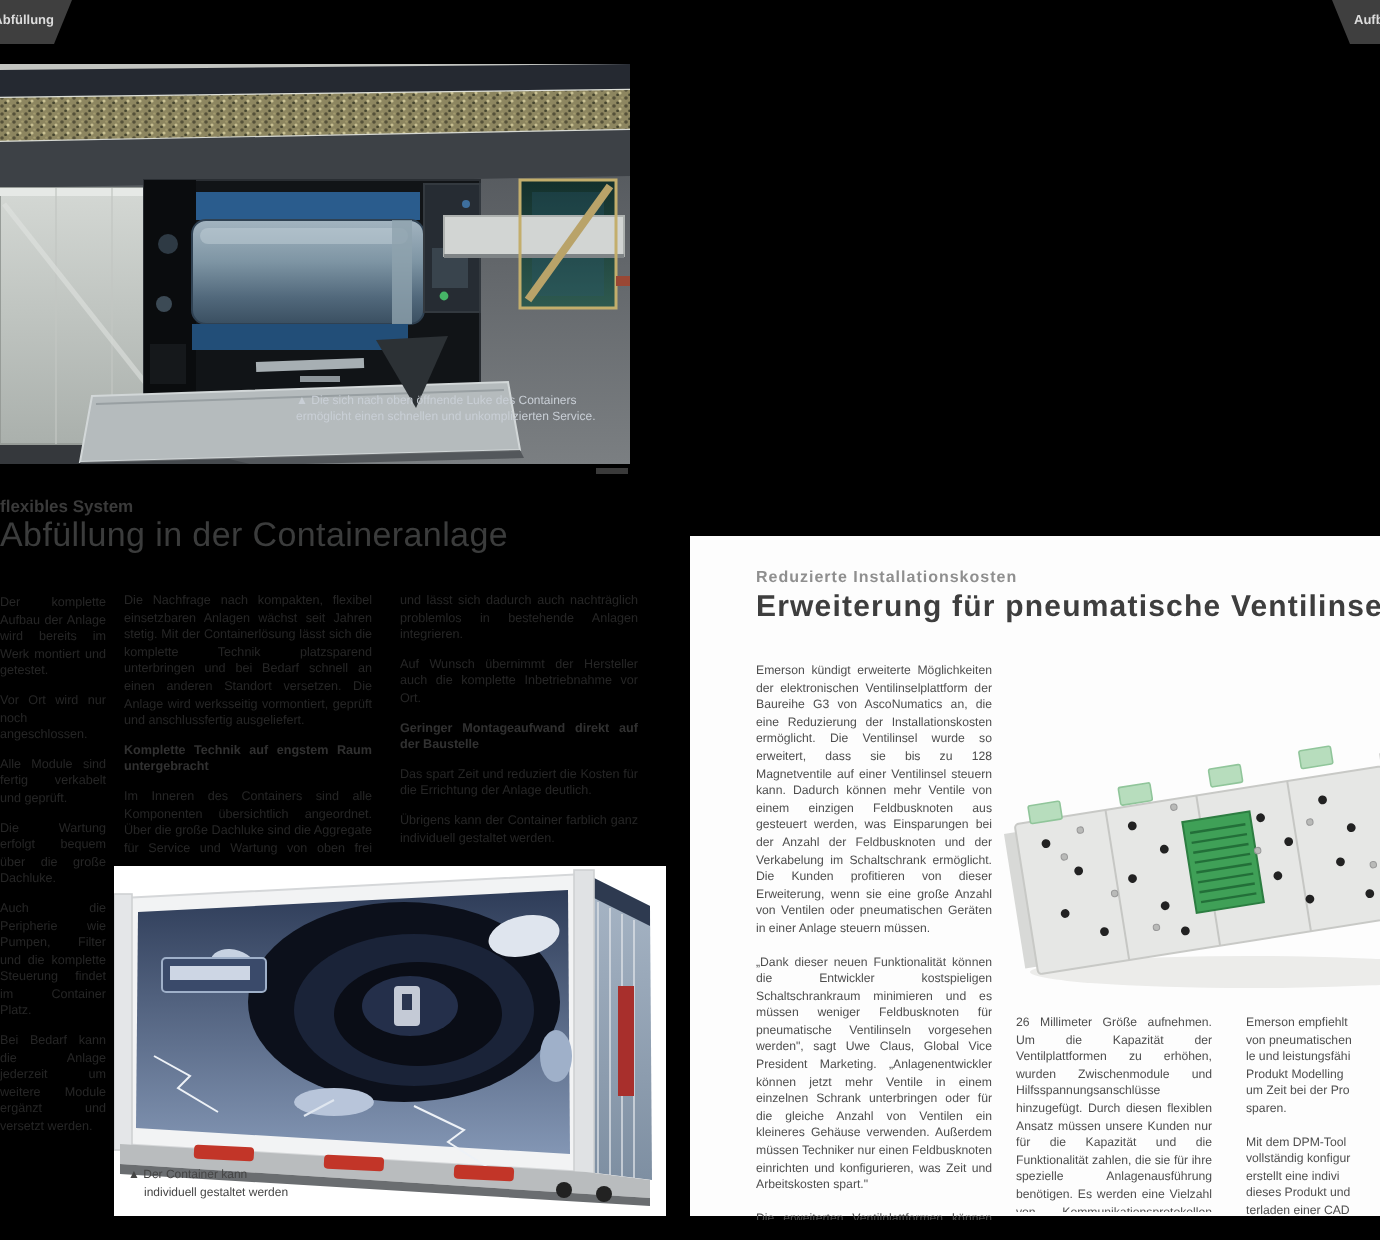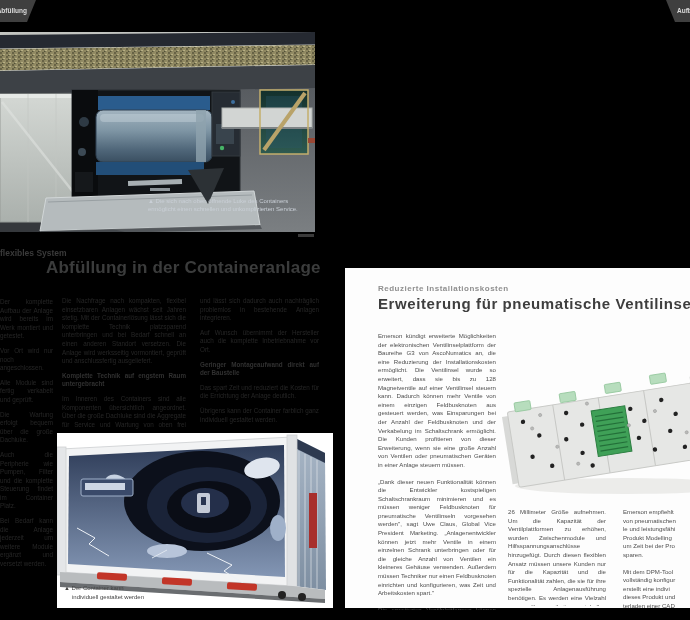--- a/index.html
+++ b/index.html
@@ -16,22 +16,22 @@
              text-align:left;padding-left:11px;}
 
   
   .photo-top{position:absolute;left:0;top:32px;width:315px;height:200px;overflow:hidden;}
   .photo-top-caption{position:absolute;left:148px;top:166px;width:160px;
       font-size:6px;line-height:7.5px;color:#c9cfd6;}
   .photo-credit{position:absolute;left:298px;top:234px;width:16px;height:3px;background:#3a3a3a;}
 
   
   .dark-kicker{position:absolute;left:0;top:248px;font-size:8.5px;font-weight:bold;color:#3a3a3a;}
-  .dark-headline{position:absolute;left:0;top:258px;font-size:17px;font-weight:bold;
-      color:#3b3c3c;letter-spacing:.2px;white-space:nowrap;padding-left:46px;}
+  .dark-headline{position:absolute;left:0;top:258px;font-size:17px;font-weight:normal;
+      color:#3b3c3c;letter-spacing:.2px;white-space:nowrap;}
 
   
   .dcol{position:absolute;font-size:6.3px;line-height:8.6px;color:#262626;
         text-align:justify;overflow:hidden;}
   .dcol .dpara{margin-bottom:6px;}
   .dcol .dpara.bold{font-weight:bold;color:#313131;}
   .dcol1{left:0;top:298px;width:53px;height:298px;}
   .dcol2{left:62px;top:297px;width:124px;height:132px;}
   .dcol3{left:200px;top:297px;width:119px;height:132px;}
 

